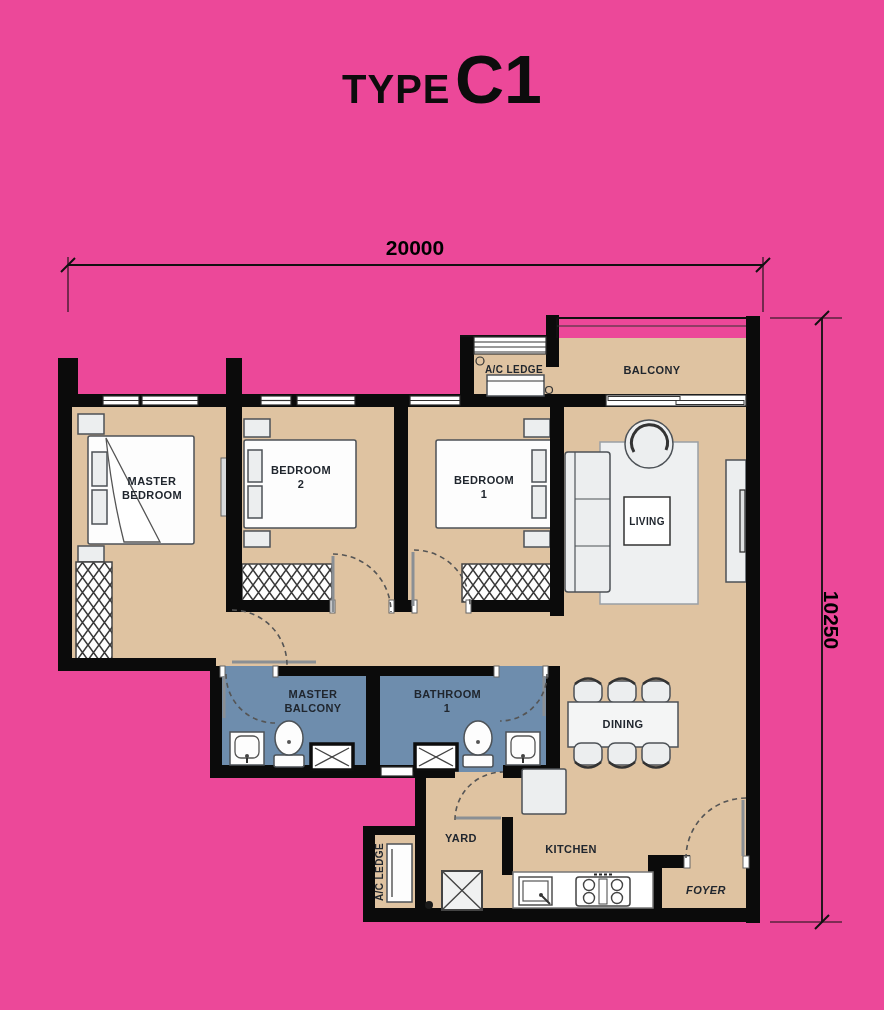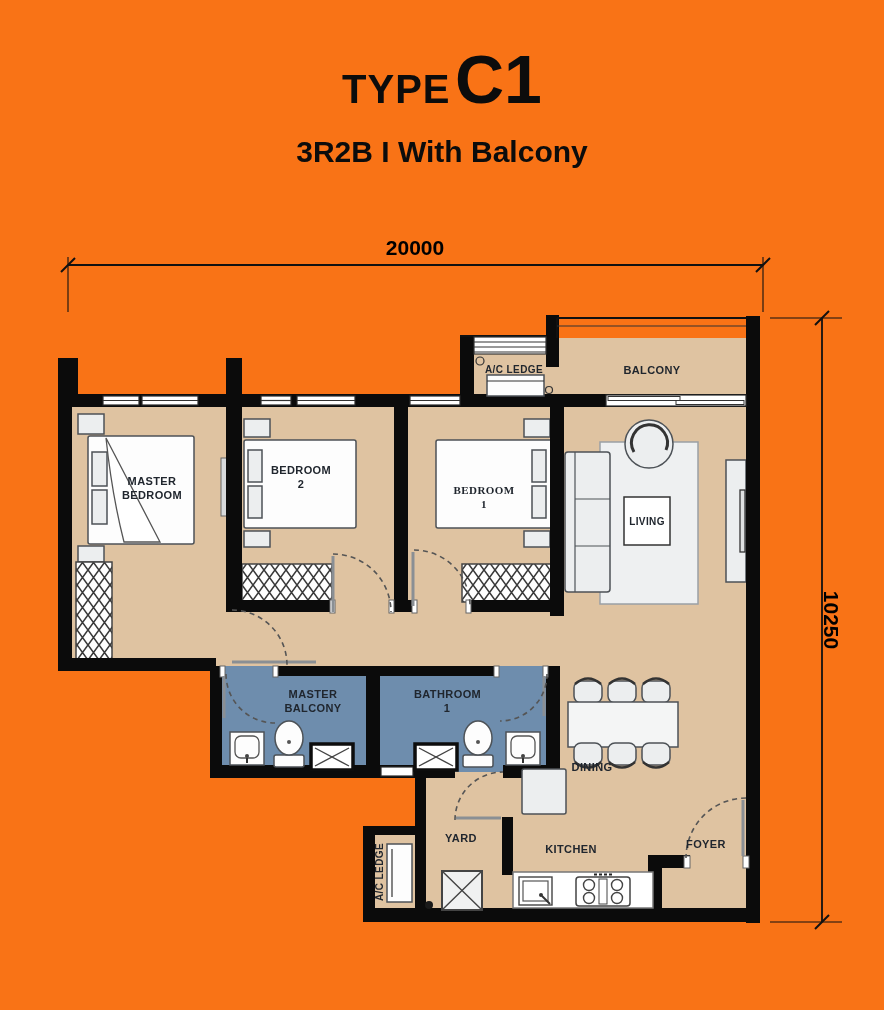--- a/index.html
+++ b/index.html
@@ -1,16 +1,16 @@
 <!DOCTYPE html>
 <html style="--floor: #dfc3a1; --bathroom-floor: #6e8dad; --wall: #0b0b0b; --furniture: #eceeef;"><head>
 <meta charset="utf-8">
 <style>
   html,body{margin:0;padding:0;background:#ffffff;}
-  .page{position:relative;width:884px;height:1010px;background:#f97316;overflow:hidden;
+  .page{position:relative;width:884px;height:1010px;background:#ec4899;overflow:hidden;
         font-family:"Liberation Sans", sans-serif;}
   .plan-svg{position:absolute;left:0;top:0;}
   
   .hdr{position:absolute;left:0;top:46px;width:100%;text-align:center;color:#0c0c0c;}
   .t1{line-height:66px;font-weight:700;}
   .t1 .type{font-size:40px;letter-spacing:1px;}
   .t1 .code{font-size:68px;letter-spacing:0px;}
   .t2{line-height:42px;font-size:30px;font-weight:700;}
   .t3{line-height:38px;font-size:27px;font-weight:400;color:#161616;}
   
@@ -41,21 +41,20 @@
 </head>
 <body>
 
 <div class="page">
 
   <div class="hdr">
     <div class="t1">
       <span class="type">TYPE</span>
       <span class="code">C1</span>
     </div>
-    <div class="t2">3R2B I With Balcony</div>
   </div>
 
   <svg class="plan-svg" width="884" height="1010" viewBox="0 0 884 1010">
     <defs>
       <pattern id="hatch" width="11" height="15" patternUnits="userSpaceOnUse">
         <rect width="11" height="15" fill="#ffffff"></rect>
         <path d="M0,0 L11,15 M0,15 L11,0" stroke="#3a3a3a" stroke-width="1.6" fill="none"></path>
       </pattern>
       <g id="chair">
         <rect x="-14" y="-8" width="28" height="22" rx="7" class="furn"></rect>
@@ -291,28 +290,28 @@
       <line class="dimln" x1="822" y1="318" x2="822" y2="922"></line>
       <line class="extln" x1="770" y1="318" x2="842" y2="318"></line>
       <line class="extln" x1="770" y1="922" x2="842" y2="922"></line>
       <line class="tick" x1="815" y1="325" x2="829" y2="311"></line>
       <line class="tick" x1="815" y1="929" x2="829" y2="915"></line>
     </g>
   </svg>
 
   <div class="lbl" style="left:152px;top:488px;width:84px;">MASTER BEDROOM</div>
   <div class="lbl" style="left:301px;top:477px;width:64px;">BEDROOM 2</div>
-  <div class="lbl" style="left:484px;top:497px;width:64px;font-family:Liberation Serif, serif;">BEDROOM 1</div>
+  <div class="lbl" style="left:484px;top:487px;width:64px;">BEDROOM 1</div>
   <div class="lbl nowrap sm" style="left:647px;top:521px;">LIVING</div>
   <div class="lbl nowrap" style="left:652px;top:370px;">BALCONY</div>
   <div class="lbl nowrap sm" style="left:514px;top:369px;">A/C LEDGE</div>
   <div class="lbl" style="left:313px;top:701px;width:88px;">MASTER BALCONY</div>
   <div class="lbl" style="left:447px;top:701px;width:66px;">BATHROOM 1</div>
-  <div class="lbl nowrap" style="left:592px;top:724px;margin-top:43px;">DINING</div>
+  <div class="lbl nowrap" style="left:623px;top:724px;">DINING</div>
   <div class="lbl nowrap" style="left:461px;top:802px;margin-top:36px;">YARD</div>
   <div class="lbl nowrap" style="left:571px;top:849px;">KITCHEN</div>
-  <div class="lbl nowrap" style="left:706px;top:844px;">FOYER</div>
+  <div class="lbl nowrap" style="left:706px;top:890px;font-style:italic;">FOYER</div>
   <div class="lbl sm rot-ccw" style="left:379px;top:872px;">A/C LEDGE</div>
 
   <div class="dim" style="left:415px;top:248px;">20000</div>
   <div class="dim rot" style="left:831px;top:620px;">10250</div>
 
 </div>
 
 </body></html>

